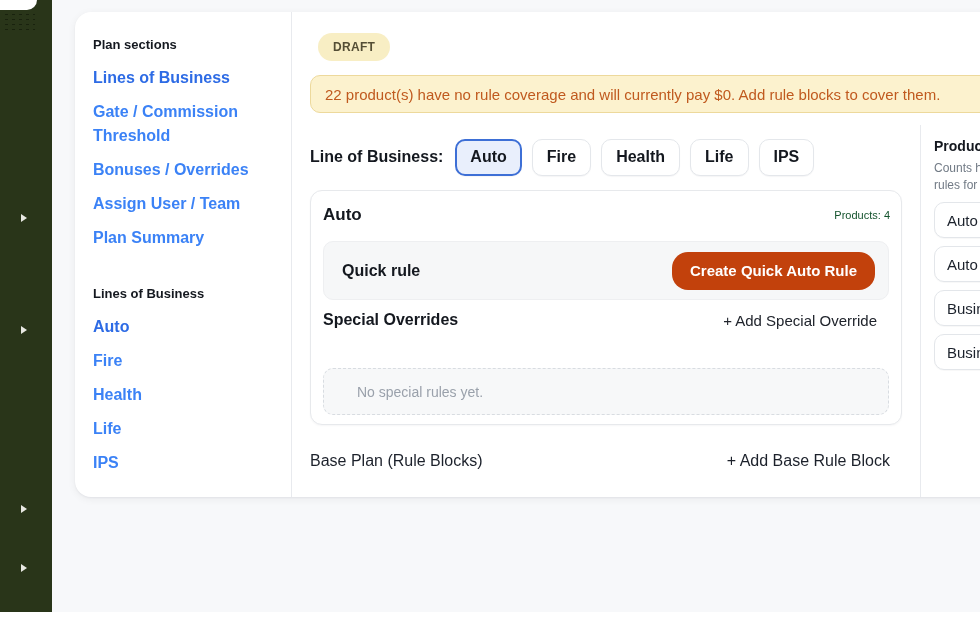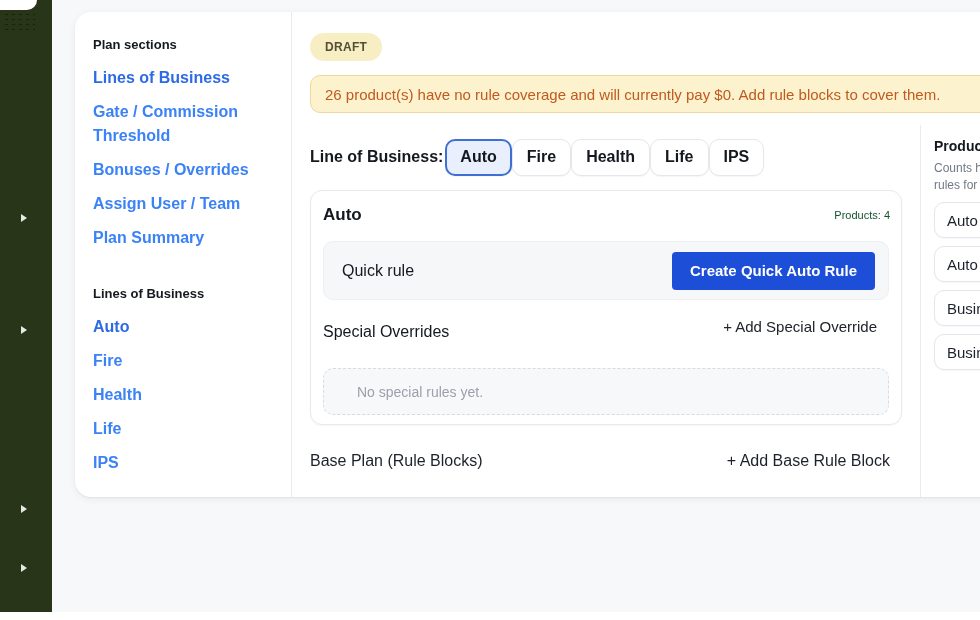--- a/index.html
+++ b/index.html
@@ -61,34 +61,34 @@
     margin-bottom:10px; cursor:pointer;
   }
   .nav-item.active { color:#2d6be5; }
   .nav-gap { height:26px; }
 
   
   .content {
     position:absolute; left:235px; top:0; width:592px; height:100%;
   }
   .draft-badge {
-    position:absolute; left:0; top:21px; height:28px; padding:0 15px;
+    position:absolute; left:8px; top:21px; height:28px; padding:0 15px;
     background:#f8eec4; border-radius:14px;
     font-size:12px; font-weight:600; letter-spacing:.3px; color:#544e35;
     display:inline-flex; align-items:center;
   }
   .warning-banner {
     position:absolute; left:0; top:63px; width:745px; height:38px;
     background:#fcf2ce; border:1px solid #edd99c; border-radius:10px;
     display:flex; align-items:center; padding:0 14px;
     font-size:15px; color:#c05a1f; white-space:nowrap; overflow:hidden;
   }
   .lob-row {
     position:absolute; left:0; top:123px; width:592px; height:44px;
-    display:flex; align-items:center; 
+    display:flex; align-items:center; gap:10px;
   }
   .lob-label { font-size:16px; font-weight:700; color:#14181f; margin-right:2px; }
   .pill {
     height:37px; padding:0 14px; border-radius:10px;
     background:#ffffff; border:1px solid #e4e7eb;
     box-shadow:0 1px 1px rgba(16,24,40,.04);
     font-size:16px; font-weight:700; color:#14181f;
     display:inline-flex; align-items:center; cursor:pointer;
   }
   .pill.selected {
@@ -106,31 +106,31 @@
     display:flex; align-items:center; justify-content:space-between;
   }
   .lob-card-title { font-size:17px; font-weight:700; color:#14181f; }
   .products-count { font-size:11px; color:#14532d; }
   .quick-rule-box {
     position:absolute; left:12px; right:12px; top:50px; height:59px;
     background:#f6f7f8; border:1px solid #eeeff1; border-radius:10px;
     display:flex; align-items:center; justify-content:space-between;
     padding:0 13px 0 18px;
   }
-  .quick-rule-label { font-size:16px; font-weight:400; color:#14181f; }
+  .quick-rule-label { font-size:16px; font-weight:700; color:#14181f; }
   .quick-rule-btn {
-    height:38px; padding:8px 18px; border:none; border-radius:4px;
-    background:#1d4ed8; color:#ffffff; font-size:15px; font-weight:700;
+    height:38px; padding:8px 18px; border:none; border-radius:16px;
+    background:#c2410c; color:#ffffff; font-size:15px; font-weight:700;
     font-family:"Liberation Sans", sans-serif; cursor:pointer;
   }
   .overrides-row {
     position:absolute; left:12px; right:24px; top:120px;
     display:flex; align-items:center; justify-content:space-between;
   }
-  .overrides-title { font-size:16px; font-weight:400; color:#14181f;margin-top:12px; }
+  .overrides-title { font-size:16px; font-weight:700; color:#14181f; }
   .add-link { font-size:15px; color:#20242c; cursor:pointer;margin-left:31px; }
   .empty-box {
     position:absolute; left:12px; right:12px; top:177px; height:47px;
     background:#f7f8f9; border:1px dashed #d8dce1; border-radius:10px;
     display:flex; align-items:center; padding:0 33px;
     font-size:14px; color:#9aa1ab;
   }
 
   
   .base-plan-row {
@@ -185,21 +185,21 @@
     <div class="nav-item">Fire</div>
     <div class="nav-item">Health</div>
     <div class="nav-item">Life</div>
     <div class="nav-item">IPS</div>
   </div>
 
   <div class="content">
     <span class="draft-badge">DRAFT</span>
 
     <div class="warning-banner">
-      <span>26 product(s) have no rule coverage and will currently pay $0. Add rule blocks to cover them.</span>
+      <span>22 product(s) have no rule coverage and will currently pay $0. Add rule blocks to cover them.</span>
     </div>
 
     <div class="lob-row">
       <span class="lob-label">Line of Business:</span>
       <span class="pill selected">Auto</span>
       <span class="pill">Fire</span>
       <span class="pill">Health</span>
       <span class="pill">Life</span>
       <span class="pill">IPS</span>
     </div>

